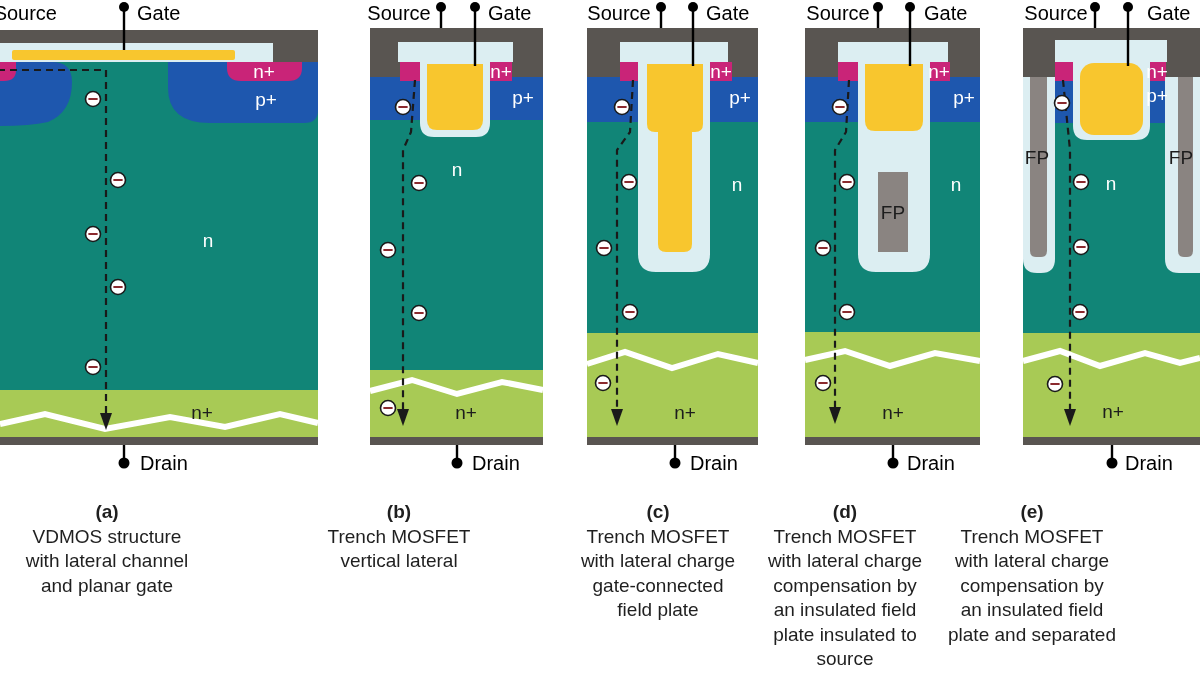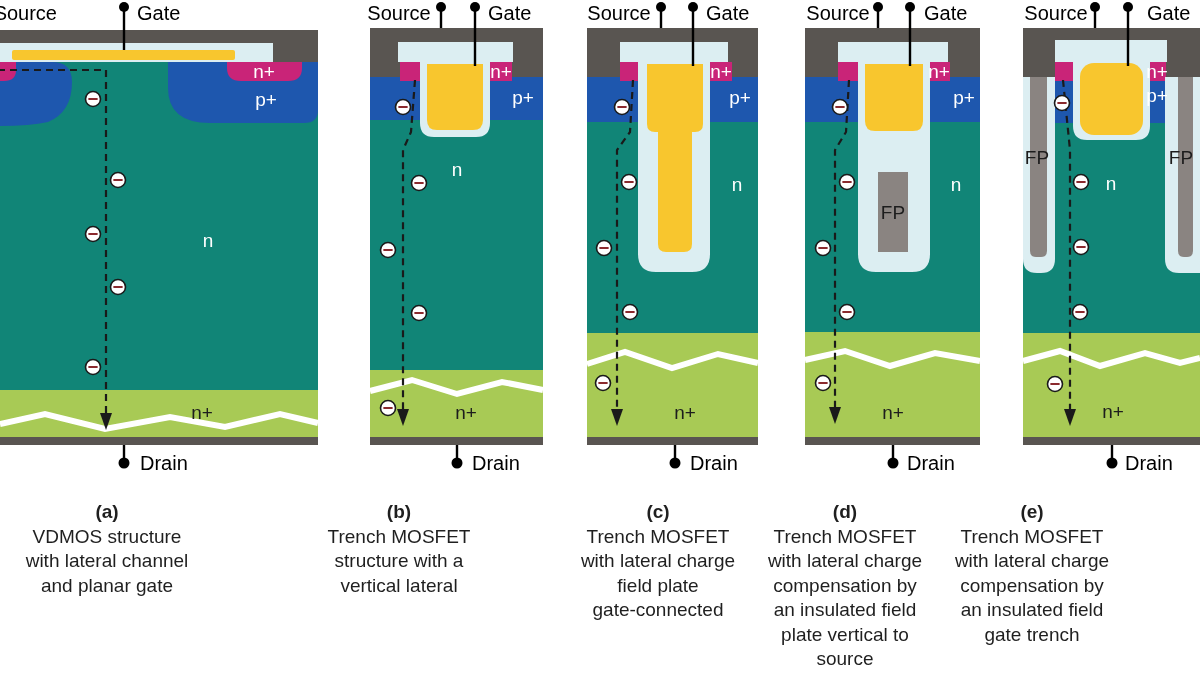--- a/index.html
+++ b/index.html
@@ -299,44 +299,43 @@
   <div class="caption" style="left:-18px">
     <div class="cap-letter">(a)</div>
     <div>VDMOS structure</div>
     <div>with lateral channel</div>
     <div>and planar gate</div>
   </div>
 
   <div class="caption" style="left:274px">
     <div class="cap-letter">(b)</div>
     <div>Trench MOSFET</div>
-    <div>structure with a</div>
     <div>vertical lateral</div>
   </div>
 
   <div class="caption" style="left:533px">
     <div class="cap-letter">(c)</div>
     <div>Trench MOSFET</div>
     <div>with lateral charge</div>
+    <div>gate-connected</div>
     <div>field plate</div>
-    <div>gate-connected</div>
   </div>
 
   <div class="caption" style="left:720px">
     <div class="cap-letter">(d)</div>
     <div>Trench MOSFET</div>
     <div>with lateral charge</div>
     <div>compensation by</div>
     <div>an insulated field</div>
-    <div>plate vertical to</div>
+    <div>plate insulated to</div>
     <div>source</div>
   </div>
 
   <div class="caption" style="left:907px">
     <div class="cap-letter">(e)</div>
     <div>Trench MOSFET</div>
     <div>with lateral charge</div>
     <div>compensation by</div>
     <div>an insulated field</div>
-    <div>gate trench</div>
+    <div>plate and separated</div>
   </div>
 
 </div>
 
 </body></html>

